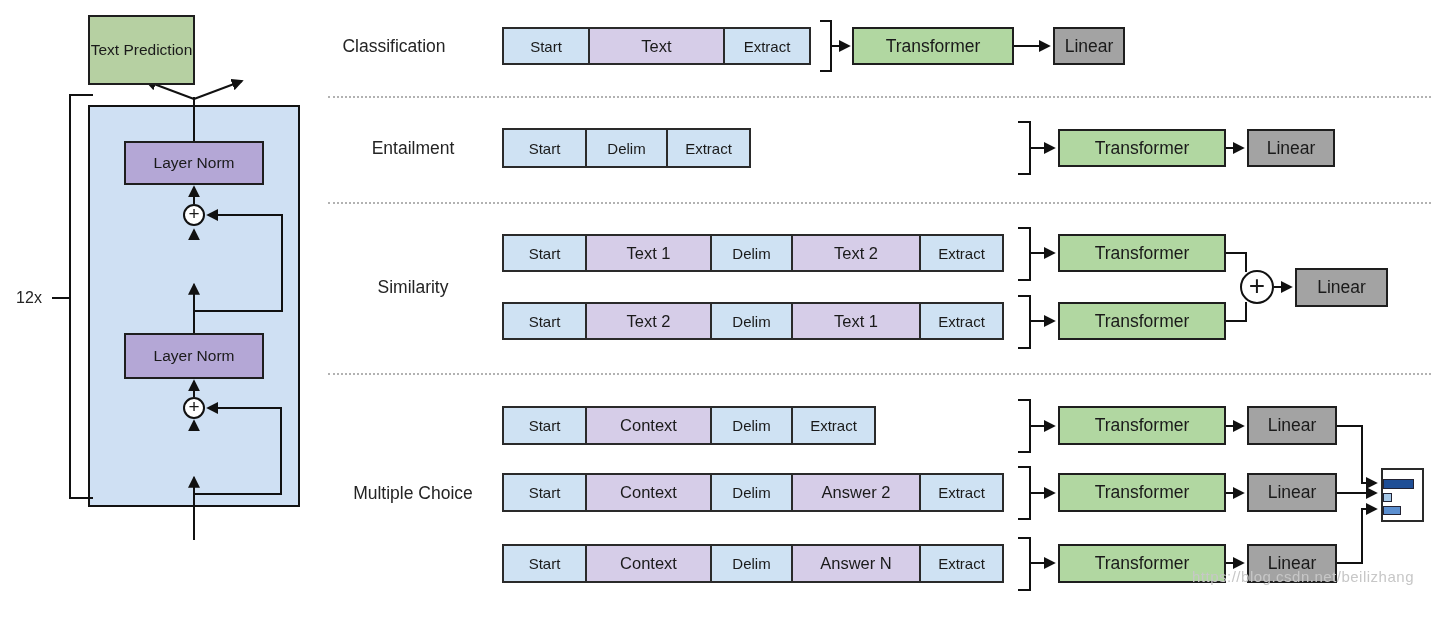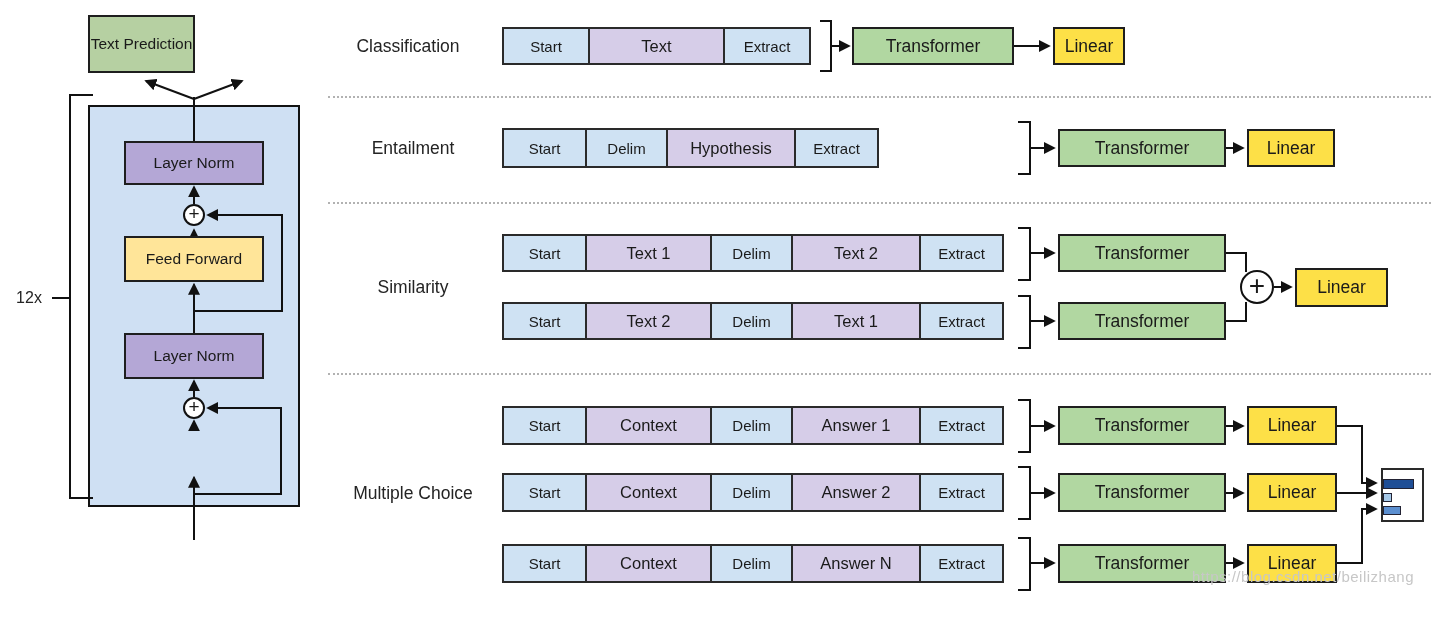--- a/index.html
+++ b/index.html
@@ -11,21 +11,21 @@
        text-align:center;line-height:1.15;z-index:3;}
   .panel{position:absolute;box-sizing:border-box;border:2.5px solid #121212;background:#cfe0f3;z-index:1;}
   .lbl{position:absolute;display:flex;align-items:center;justify-content:center;
        font-size:17.5px;color:#242424;z-index:3;text-align:center;}
   .tokrow{position:absolute;display:flex;z-index:3;}
   .tok{box-sizing:border-box;border:2px solid #2a2a2a;display:flex;align-items:center;
        justify-content:center;background:#cfe2f3;font-size:15px;}
   .tok + .tok{margin-left:-2px;}
   .tok.lav{background:#d6cde8;font-size:16.5px;}
   .tfm{background:#b1d7a1;font-size:17.5px;}
-  .lin{background:#fde047;font-size:17.5px;}
+  .lin{background:#a3a3a3;font-size:17.5px;}
   .plus-circle{position:absolute;box-sizing:border-box;background:#fff;border:2px solid #111;
        border-radius:50%;display:flex;align-items:center;justify-content:center;z-index:4;
        font-weight:400;padding-bottom:2px;}
   .dots{position:absolute;left:328px;width:1103px;border-top:2px dotted #b2b2b2;z-index:1;}
   .answer-box{position:absolute;left:1381px;top:468px;width:43px;height:54px;box-sizing:border-box;
        border:2px solid #2a2a2a;background:#fff;z-index:3;}
   .bar{position:absolute;box-sizing:border-box;border:1px solid #223;}
   .watermark{position:absolute;top:568px;right:17px;font-size:15px;color:#c7c7c7;z-index:10;
        letter-spacing:0.5px;}
 </style>
@@ -88,78 +88,74 @@
       <path d="M1226,493 H1243" marker-end="url(#ah)"></path>
       <path d="M1018,538 H1030 V590 H1018"></path>
       <path d="M1030,563 H1054" marker-end="url(#ah)"></path>
       <path d="M1226,563 H1243" marker-end="url(#ah)"></path>
       <path d="M1337,426 H1362 V483 H1376" marker-end="url(#ah)"></path>
       <path d="M1337,493 H1376" marker-end="url(#ah)"></path>
       <path d="M1337,563 H1362 V509 H1376" marker-end="url(#ah)"></path>
     </g>
   </svg>
 
-  <div class="box" style="left:88px;top:15px;width:107px;height:58px;background:#b6d0a2;font-size:15.5px;">
+  <div class="box" style="left:88px;top:15px;width:107px;height:70px;background:#b6d0a2;font-size:15.5px;">
     <span>Text Prediction</span>
   </div>
 
   <div class="lbl" style="left:8px;top:288px;width:42px;height:20px;font-size:16px;">
     <span>12x</span>
   </div>
 
   <div class="panel" style="left:88px;top:105px;width:212px;height:402px;"></div>
 
   <div class="box" style="left:124px;top:141px;width:140px;height:44px;background:#b4a7d6;font-size:15.5px;">
     <span>Layer Norm</span>
   </div>
 
   <div class="plus-circle" style="left:183px;top:204px;width:22px;height:22px;font-size:19px;">
     <span>+</span>
   </div>
 
-  <div class="box" style="left:124px;top:236px;width:140px;height:46px;background:#ffe599;font-size:15.5px;">
-    <span>Feed Forward</span>
-  </div>
 
   <div class="box" style="left:124px;top:333px;width:140px;height:46px;background:#b4a7d6;font-size:15.5px;">
     <span>Layer Norm</span>
   </div>
 
   <div class="plus-circle" style="left:183px;top:397px;width:22px;height:22px;font-size:19px;">
     <span>+</span>
   </div>
 
 
 
   <div class="dots" style="top:96px;"></div>
   <div class="dots" style="top:202px;"></div>
   <div class="dots" style="top:373px;"></div>
 
-  <div class="lbl" style="left:328px;top:36px;width:160px;height:20px;">
+  <div class="lbl" style="left:314px;top:36px;width:160px;height:20px;">
     <span>Classification</span>
   </div>
   <div class="tokrow" style="left:502px;top:27px;height:38px;">
     <div class="tok" style="width:88px;">Start</div>
     <div class="tok lav" style="width:137px;">Text</div>
     <div class="tok" style="width:88px;">Extract</div>
   </div>
   <div class="box tfm" style="left:852px;top:27px;width:162px;height:38px;">
     <span>Transformer</span>
   </div>
   <div class="box lin" style="left:1053px;top:27px;width:72px;height:38px;">
     <span>Linear</span>
   </div>
 
   <div class="lbl" style="left:333px;top:138px;width:160px;height:20px;">
     <span>Entailment</span>
   </div>
   <div class="tokrow" style="left:502px;top:128px;height:40px;">
     <div class="tok" style="width:85px;">Start</div>
     <div class="tok" style="width:83px;">Delim</div>
-    <div class="tok lav" style="width:130px;">Hypothesis</div>
     <div class="tok" style="width:85px;">Extract</div>
   </div>
   <div class="box tfm" style="left:1058px;top:129px;width:168px;height:38px;">
     <span>Transformer</span>
   </div>
   <div class="box lin" style="left:1247px;top:129px;width:88px;height:38px;">
     <span>Linear</span>
   </div>
 
   <div class="lbl" style="left:333px;top:277px;width:160px;height:20px;">
@@ -193,21 +189,20 @@
   </div>
 
   <div class="lbl" style="left:333px;top:483px;width:160px;height:20px;">
     <span>Multiple Choice</span>
   </div>
 
   <div class="tokrow" style="left:502px;top:406px;height:39px;">
     <div class="tok" style="width:85px;">Start</div>
     <div class="tok lav" style="width:127px;">Context</div>
     <div class="tok" style="width:83px;">Delim</div>
-    <div class="tok lav" style="width:130px;">Answer 1</div>
     <div class="tok" style="width:85px;">Extract</div>
   </div>
   <div class="box tfm" style="left:1058px;top:406px;width:168px;height:39px;">
     <span>Transformer</span>
   </div>
   <div class="box lin" style="left:1247px;top:406px;width:90px;height:39px;">
     <span>Linear</span>
   </div>
 
   <div class="tokrow" style="left:502px;top:473px;height:39px;">

